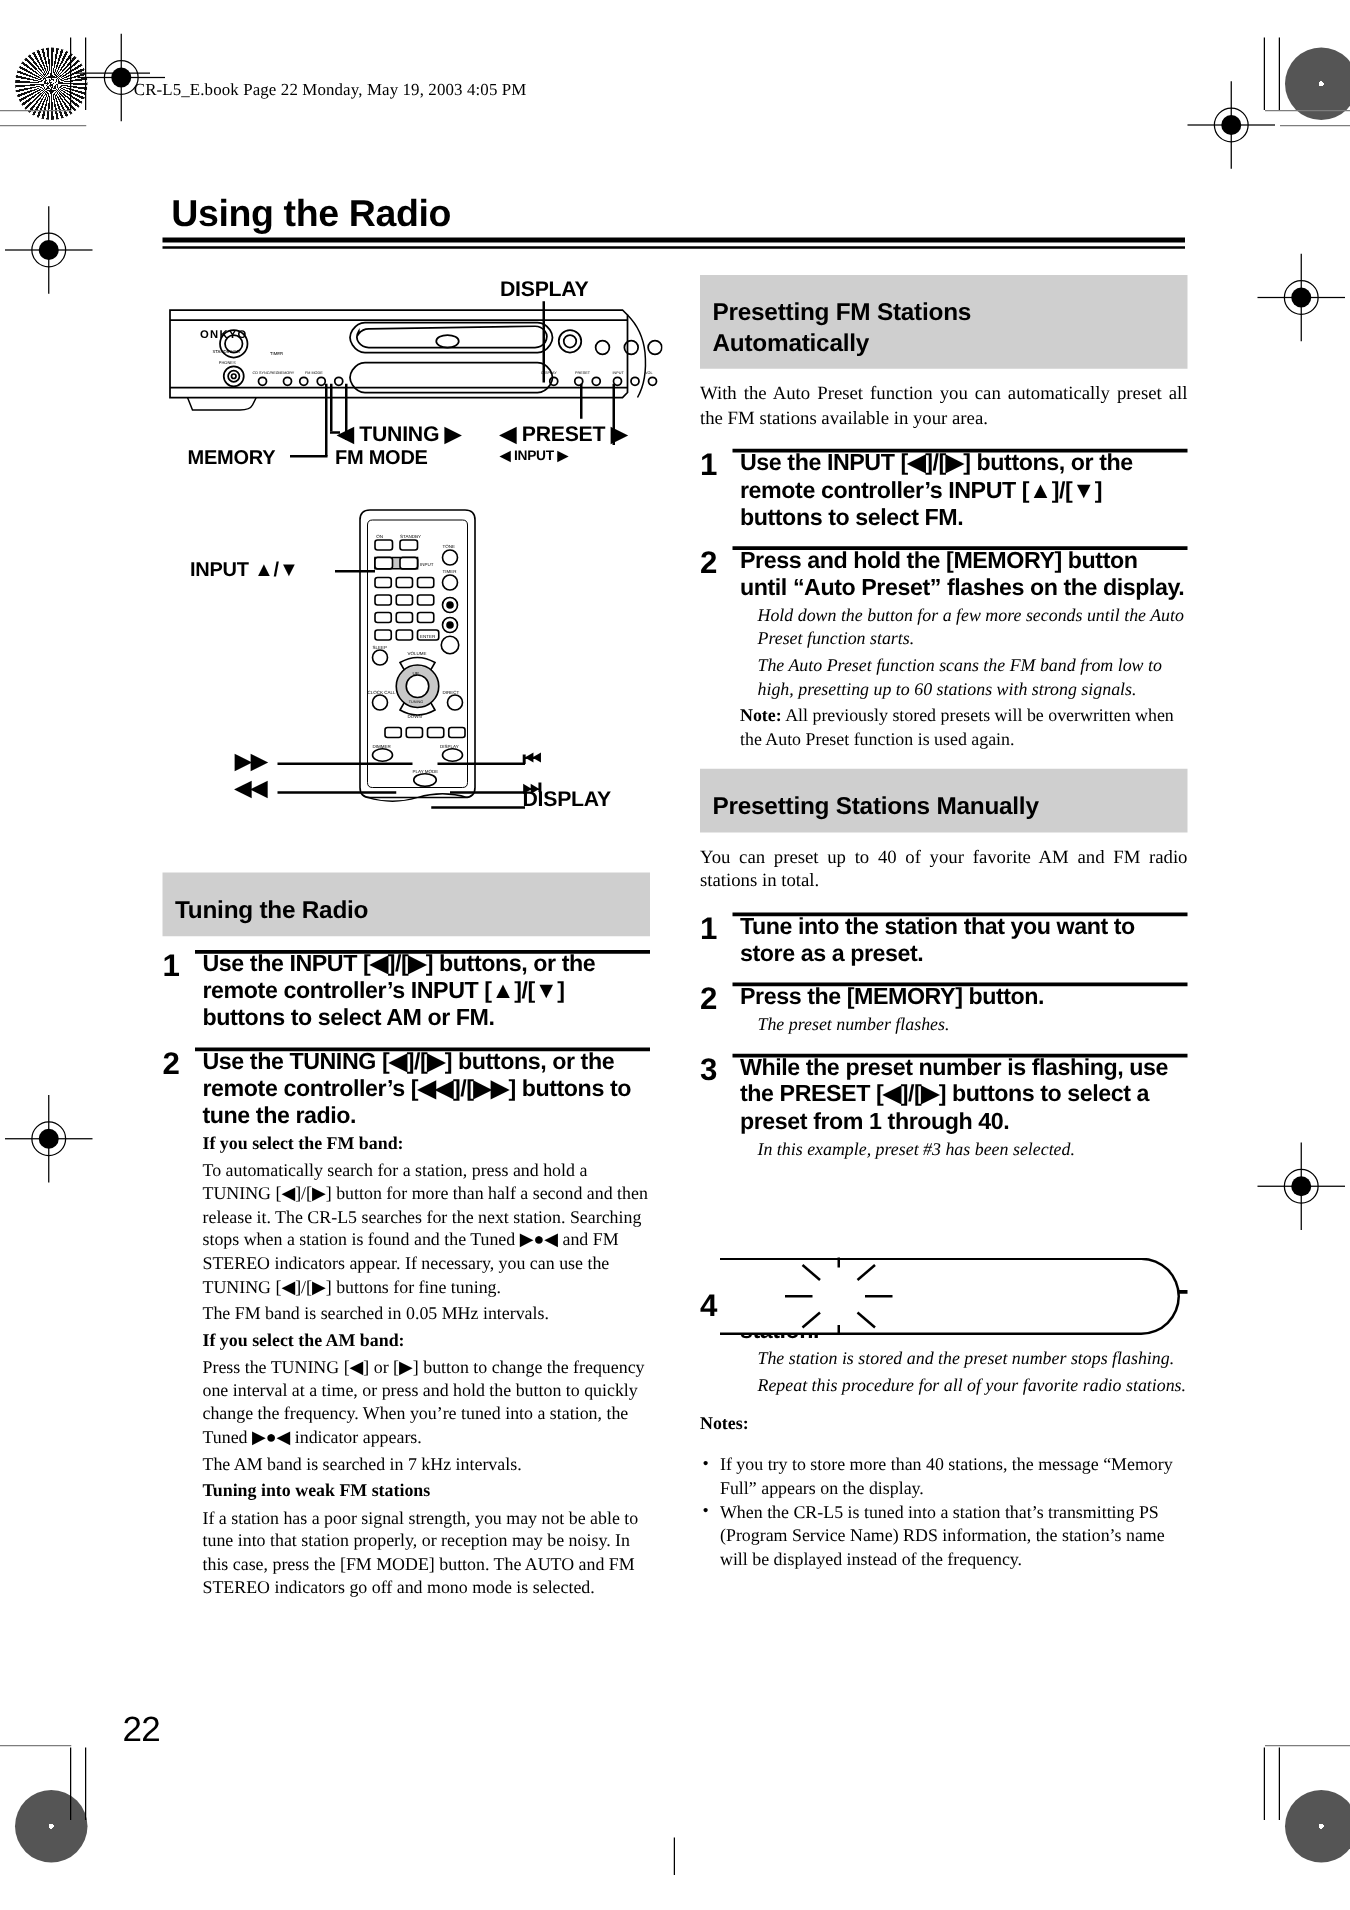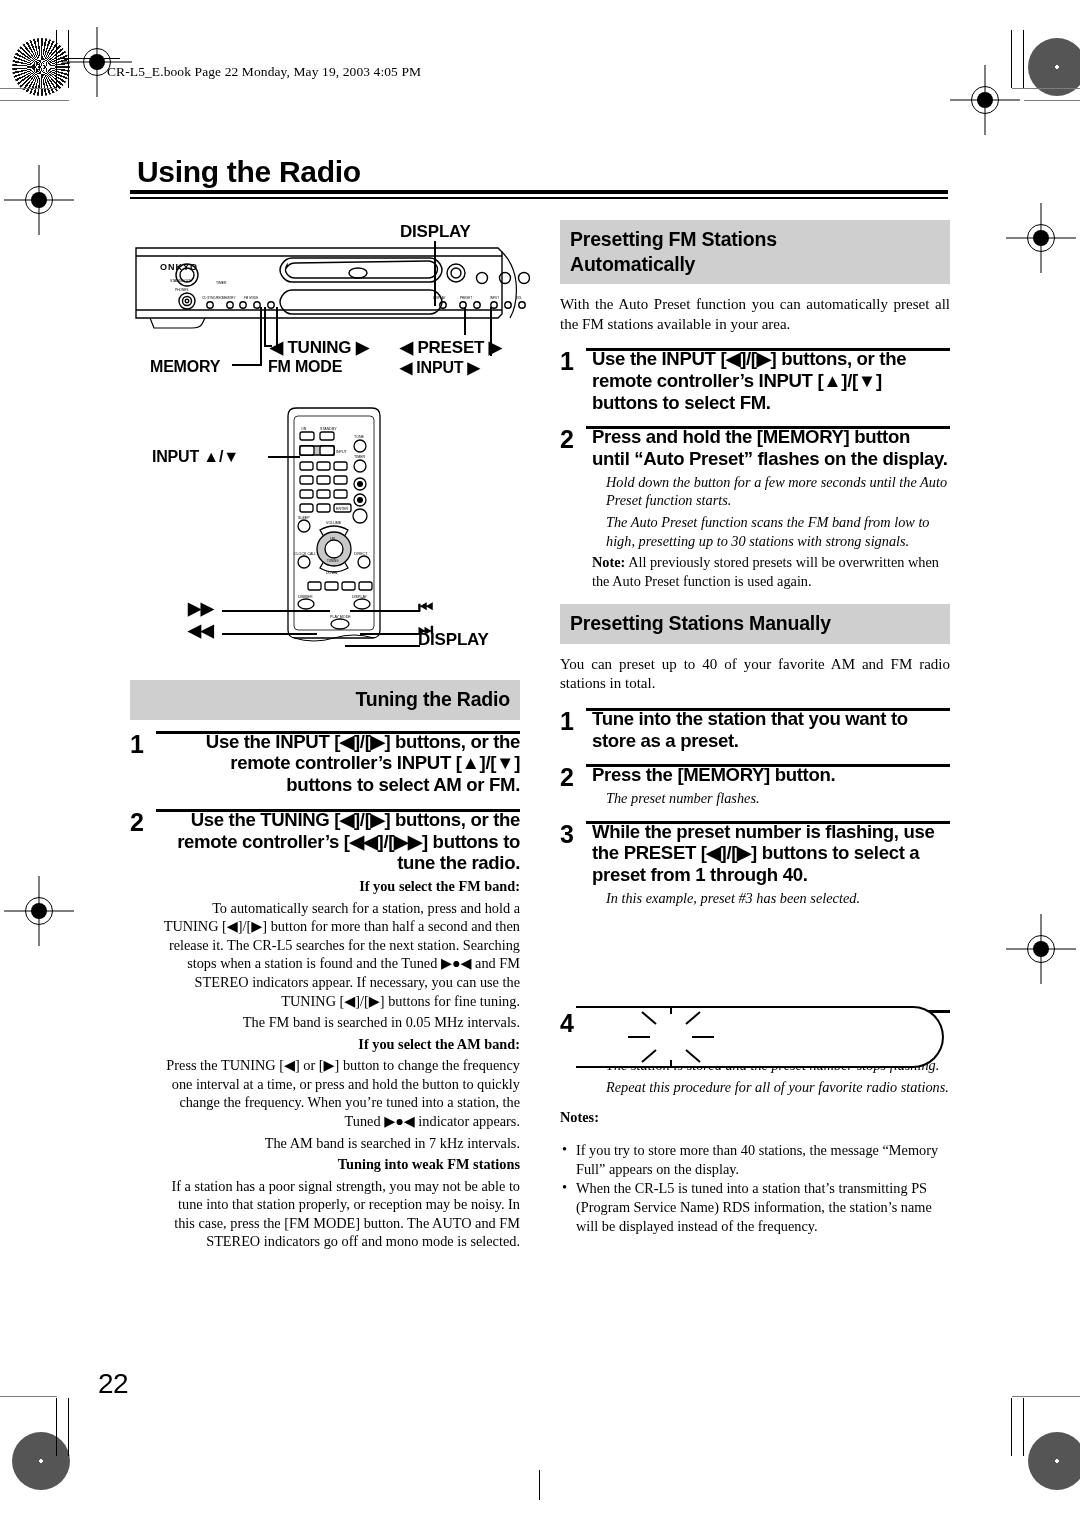--- a/index.html
+++ b/index.html
@@ -27,21 +27,21 @@
 
   .page-title{position:absolute;left:137px;top:155px;font-size:30px;font-weight:bold;
               font-family:"Liberation Sans",sans-serif;letter-spacing:-.3px;}
   .title-rule1{position:absolute;left:130px;top:190px;width:818px;height:4px;background:#000;}
   .title-rule2{position:absolute;left:130px;top:197px;width:818px;height:2px;background:#000;}
 
   .col{position:absolute;width:390px;}
   .colL{left:130px;}
   .colR{left:560px;}
 
-  .band{background:#cfcfcf;padding:7px 10px 8px 10px;margin:0 0 11px 0;}
+  .band{background:#cfcfcf;padding:18px 10px 8px 10px;margin:0 0 11px 0;}
   .band h2{margin:0;font-family:"Liberation Sans",sans-serif;font-size:19.5px;
            font-weight:bold;line-height:1.26;letter-spacing:-.2px;}
 
   .intro{font-size:15px;line-height:1.3;margin:0 0 14px 0;text-align:justify;}
 
   .step{position:relative;margin:0 0 13px 0;padding-left:32px;}
   .step .rule{position:absolute;left:26px;right:0;top:0;height:3px;background:#000;}
   .step .num{position:absolute;left:0;top:1px;font-family:"Liberation Sans",sans-serif;
              font-size:25px;font-weight:bold;line-height:1;}
   .step .num.one{font-size:25px;letter-spacing:-1px;}
@@ -192,21 +192,21 @@
 <div class="calloutL" style="left:400px;top:337px;font-size:17px;">◀ PRESET ▶</div>
 <div class="lead" style="left:464px;top:307px;width:2px;height:28px;"></div>
 
 <div class="calloutL" style="left:150px;top:358px;font-size:16px;">MEMORY</div>
 <div class="lead" style="left:232px;top:364px;width:30px;height:2px;"></div>
 <div class="lead" style="left:260px;top:307px;width:2px;height:58px;"></div>
 
 <div class="calloutL" style="left:268px;top:358px;font-size:16px;">FM MODE</div>
 <div class="lead" style="left:276px;top:307px;width:2px;height:45px;"></div>
 
-<div class="calloutL" style="left:400px;top:358px;font-size:16px;">◀ INPUT ▶</div>
+<div class="calloutL" style="left:400px;top:358px;font-size:11px;">◀ INPUT ▶</div>
 <div class="lead" style="left:490px;top:307px;width:2px;height:49px;"></div>
 
 <div class="fig" style="left:270px;top:402px;width:140px;height:250px;">
   <svg width="140" height="250" viewBox="0 0 140 250">
     <g fill="none" stroke="#000" stroke-width="1.3">
       <path d="M18,14 q0,-8 8,-8 L102,6 q8,0 8,8 L110,228 q0,8 -8,8 L26,236 q-8,0 -8,-8 Z"></path>
       <path d="M24,18 q0,-4 4,-4 L100,14 q4,0 4,4 L104,224 q0,4 -4,4 L28,228 q-4,0 -4,-4 Z" stroke-width="0.8"></path>
       <path d="M24,236 q20,6 40,0 q20,-6 40,0" stroke-width="1"></path>
       <rect x="30" y="30" width="14" height="8" rx="2"></rect>
       <rect x="50" y="30" width="14" height="8" rx="2"></rect>
@@ -281,21 +281,21 @@
 
 <div class="calloutL" style="left:418px;top:598px;font-size:17px;">⏮</div>
 <div class="lead" style="left:350px;top:610px;width:70px;height:2px;"></div>
 
 <div class="calloutL" style="left:418px;top:620px;font-size:17px;">⏭</div>
 <div class="lead" style="left:360px;top:633px;width:60px;height:2px;"></div>
 
 <div class="calloutL" style="left:418px;top:630px;font-size:17px;">DISPLAY</div>
 <div class="lead" style="left:345px;top:645px;width:75px;height:2px;"></div>
 
-<div class="col colL" style="top:680px;text-align:right;">
+<div class="col colL" style="top:698px;">
   <div class="band">
     <h2>Tuning the Radio</h2>
   </div>
 
   <div class="step">
     <div class="rule"></div>
     <div class="num one">1</div>
     <h3>Use the INPUT [◀]/[▶] buttons, or the remote controller’s INPUT [▲]/[▼] buttons to select AM or FM.</h3>
   </div>
 
@@ -325,21 +325,21 @@
     <div class="rule"></div>
     <div class="num one">1</div>
     <h3>Use the INPUT [◀]/[▶] buttons, or the remote controller’s INPUT [▲]/[▼] buttons to select FM.</h3>
   </div>
 
   <div class="step">
     <div class="rule"></div>
     <div class="num">2</div>
     <h3>Press and hold the [MEMORY] button until “Auto Preset” flashes on the display.</h3>
     <p class="body-p indent">Hold down the button for a few more seconds until the Auto Preset function starts.</p>
-    <p class="body-p indent">The Auto Preset function scans the FM band from low to high, presetting up to 30 stations with strong signals.</p>
+    <p class="body-p indent">The Auto Preset function scans the FM band from low to high, presetting up to 60 stations with strong signals.</p>
     <p class="note-p"><b>Note:</b><span> All previously stored presets will be overwritten when the Auto Preset function is used again.</span></p>
   </div>
 
   <div class="band" style="margin-top:14px;">
     <h2>Presetting Stations Manually</h2>
   </div>
   <p class="intro">You can preset up to 40 of your favorite AM and FM radio stations in total.</p>
 
   <div class="step">
     <div class="rule"></div>

